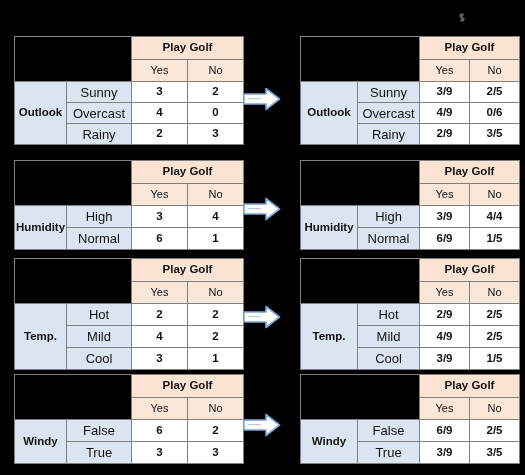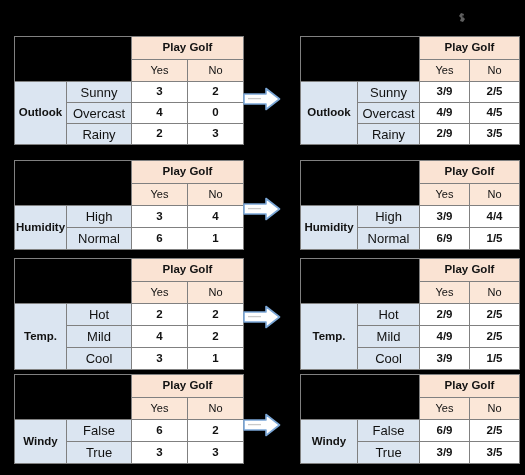--- a/index.html
+++ b/index.html
@@ -144,21 +144,21 @@
           </tr>
           <tr class="h-row" style="height: 21px;">
             <td class="attrcell" rowspan="3">Outlook</td>
             <td class="valcell">Sunny</td>
             <td class="datacell">3/9</td>
             <td class="datacell">2/5</td>
           </tr>
           <tr class="h-row" style="height: 21px;">
             <td class="valcell">Overcast</td>
             <td class="datacell">4/9</td>
-            <td class="datacell">4/5</td>
+            <td class="datacell">0/6</td>
           </tr>
           <tr class="h-row" style="height: 21px;">
             <td class="valcell">Rainy</td>
             <td class="datacell">2/9</td>
             <td class="datacell">3/5</td>
           </tr>
         </tbody>
       </table>
     </div>
     <div class="block" style="left: 14px; top: 160px;">

